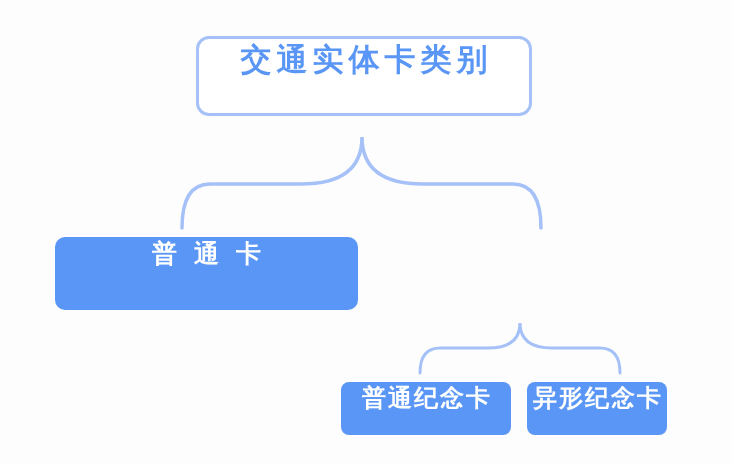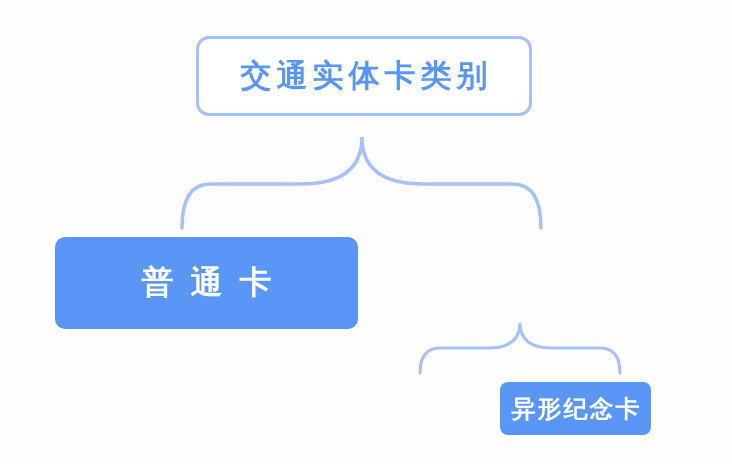--- a/index.html
+++ b/index.html
@@ -29,75 +29,78 @@
   .connectors path {
     fill: none;
     stroke: var(--outline);
     stroke-linecap: round;
   }
   .brace-big { stroke-width: 3.5px; }
   .brace-small { stroke-width: 3px; }
   .node {
     position: absolute;
     display: flex;
-    align-items: center;
+    align-items: flex-start;
     justify-content: center;
     font-weight: 700;
     cursor: default;
   }
   .node-root {
     left: 196px; top: 36px;
     width: 336px; height: 80px;
     background: var(--root-fill);
     border: 3px solid var(--outline);
     border-radius: 13px;
     color: var(--root-text);
     font-size: 31px;
   }
   .node-root .label { letter-spacing: 5px; margin-right: -5px; }
   .node-l1 {
     top: 237px;
-    height: 92px;
+    height: 73px;
     background: var(--node-fill);
     border-radius: 10px;
     color: var(--node-text);
-    font-size: 32px;
+    font-size: 25px;
   }
   .node-l1 .label { letter-spacing: 17px; margin-right: -17px; }
   .node-ordinary  { left: 55px;  width: 303px; }
   .node-memorial  { left: 377px; width: 296px; }
   .node-l2 {
     top: 382px;
     height: 53px;
     background: var(--node-fill);
     border-radius: 8px;
     color: var(--node-text);
     font-size: 24px;
   }
   .node-l2 .label { letter-spacing: 2px; margin-right: -2px; }
   .node-ordinary-memorial { left: 341px; width: 170px; }
-  .node-special-memorial  { left: 500px; width: 151px; }
+  .node-special-memorial  { left: 527px; width: 140px; }
 </style>
 </head>
 <body>
 
 <div class="canvas">
 
   <svg class="connectors" viewBox="0 0 732 464" xmlns="http://www.w3.org/2000/svg">
     <path class="brace-big" d="M 182 228 Q 182 184 210 184 L 301 184 Q 362 184 362 137 Q 362 184 423 184 L 513 184 Q 541 184 541 228"></path>
     <path class="brace-small" d="M 420 373 Q 420 348 440 348 L 488 348 Q 520 348 520 323 Q 520 348 552 348 L 600 348 Q 620 348 620 373"></path>
   </svg>
 
   <div class="node node-root">
     <span class="label">交通实体卡类别</span>
   </div>
 
   <div class="node node-l1 node-ordinary">
     <span class="label">普通卡</span>
   </div>
 
 
+  <div class="node node-l2 node-ordinary-memorial">
+    <span class="label">普通纪念卡</span>
+  </div>
 
   <div class="node node-l2 node-special-memorial">
     <span class="label">异形纪念卡</span>
   </div>
 
 </div>
 
 </body></html>

